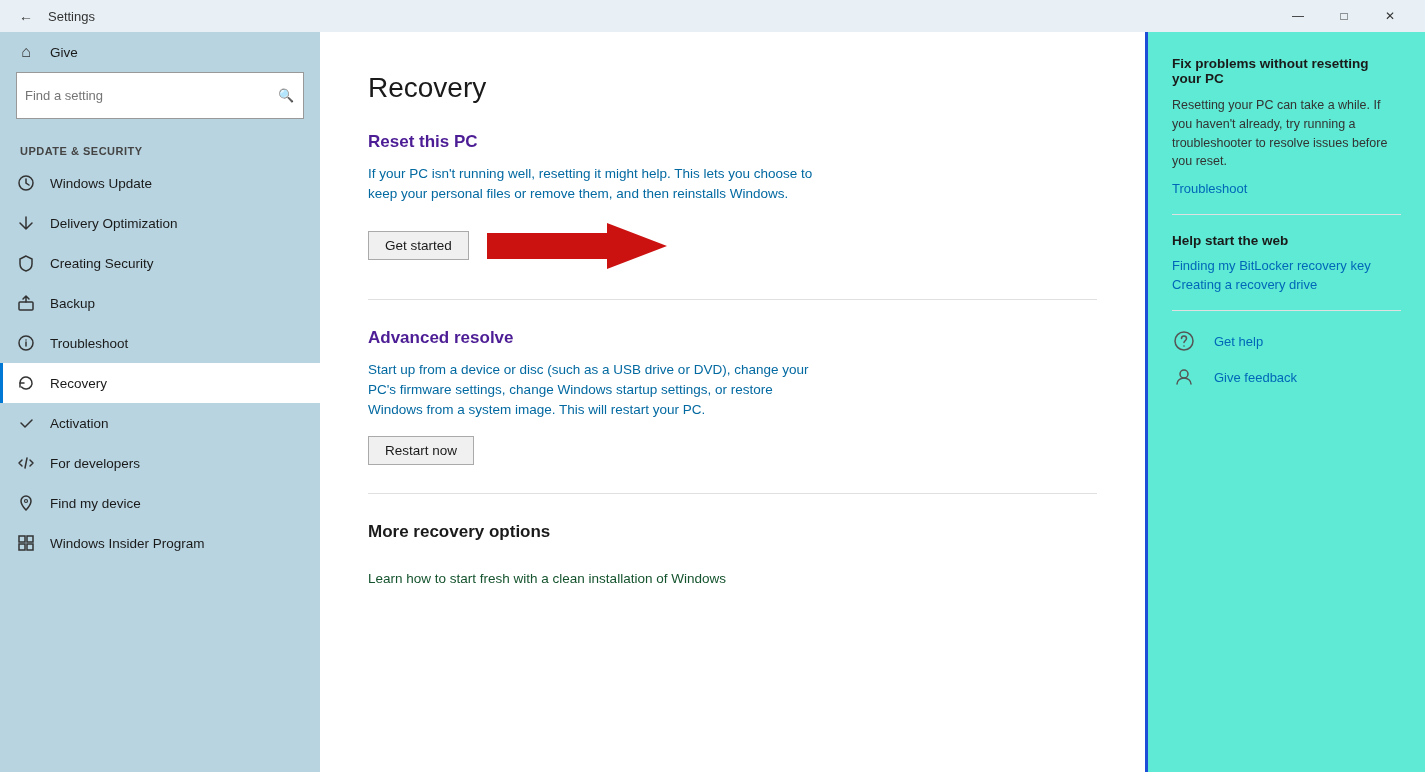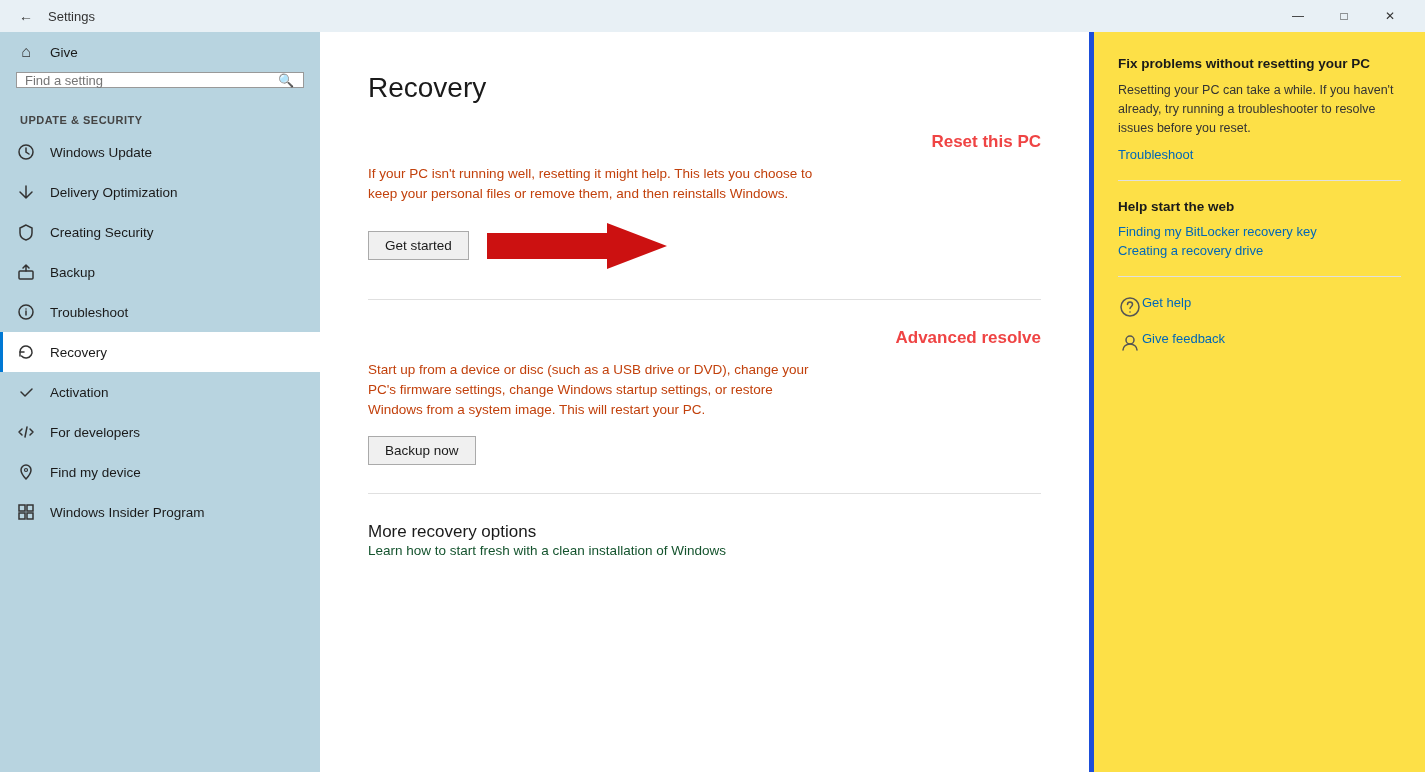--- a/index.html
+++ b/index.html
@@ -71,21 +71,21 @@
       flex-shrink: 0;
       overflow-y: auto;
       padding-bottom: 20px;
     }
     .sidebar-search {
       margin: 0 16px 16px 16px;
       display: flex;
       align-items: center;
       background: #fff;
       border: 1px solid #999;
-      height: 16px;
+      height: 47px;
       padding: 0 8px;
     }
     .sidebar-search input {
       border: none;
       outline: none;
       flex: 1;
       font-size: 13px;
       background: transparent;
       color: #333;
     }
@@ -144,27 +144,26 @@
     }
     .page-title {
       font-size: 28px;
       font-weight: 300;
       color: #1a1a1a;
       margin-bottom: 28px;
     }
     .section-title {
       font-size: 17px;
       font-weight: 600;
-      color: #ef4444;
+      color: #4c1d95;
       margin-bottom: 12px;
-      text-align: right;
     }
     .section-desc {
       font-size: 13.5px;
-      color: #c2410c;
+      color: #0369a1;
       line-height: 1.5;
       margin-bottom: 16px;
       max-width: 460px;
     }
     .action-btn {
       display: inline-block;
       padding: 6px 16px;
       background: #f0f0f0;
       border: 1px solid #aaa;
       font-size: 13.5px;
@@ -173,38 +172,38 @@
       min-width: 100px;
     }
     .section-divider {
       margin: 28px 0;
       border: none;
       border-top: 1px solid #e0e0e0;
     }
 
     .more-options-title {
       font-size: 17px;
-      font-weight: 400;
+      font-weight: 700;
       color: #1a1a1a;
-      margin-bottom: 0;
+      margin-bottom: 28px;
     }
     .link-blue {
       color: #14532d;
       text-decoration: none;
       font-size: 13.5px;
       cursor: pointer;
     }
 
     
     .right-panel {
-      width: 336px;
+      width: 280px;
       flex-shrink: 0;
       padding: 24px 24px 24px 24px;
-      border-left: 5px solid #1d4ed8;
-      background: #fde047;
+      border-left: 3px solid #1d4ed8;
+      background: #5eead4;
       overflow-y: auto;
     }
     .right-panel-section-title {
       font-size: 13.5px;
       font-weight: 600;
       color: #1a1a1a;
       margin-bottom: 10px;
     }
     .right-panel-desc {
       font-size: 12.5px;
@@ -220,21 +219,22 @@
       cursor: pointer;
       margin-bottom: 4px;
     }
     .right-panel-divider {
       border: none;
       border-top: 1px solid #e0e0e0;
       margin: 18px 0;
     }
     .right-panel-help-item {
       display: flex;
-      gap: 0;
+      align-items: center;
+      gap: 18px;
       margin-bottom: 12px;
     }
     .help-icon {
       width: 24px;
       height: 24px;
       display: flex;
       align-items: center;
       justify-content: center;
       font-size: 18px;
       color: #555;
@@ -397,21 +397,21 @@
           <polygon points="0,12 120,12 120,2 180,25 120,48 120,38 0,38" fill="#cc1111"></polygon>
         </svg>
       </div>
     </div>
 
     <hr class="section-divider">
 
     <div>
       <h2 class="section-title">Advanced resolve</h2>
       <p class="section-desc">Start up from a device or disc (such as a USB drive or DVD), change your PC's firmware settings, change Windows startup settings, or restore Windows from a system image. This will restart your PC.</p>
-      <button class="action-btn">Backup now</button>
+      <button class="action-btn">Restart now</button>
     </div>
 
     <hr class="section-divider">
 
     <div>
       <h2 class="more-options-title">More recovery options</h2>
       <a class="link-blue">Learn how to start fresh with a clean installation of Windows</a>
     </div>
   </div>
 

